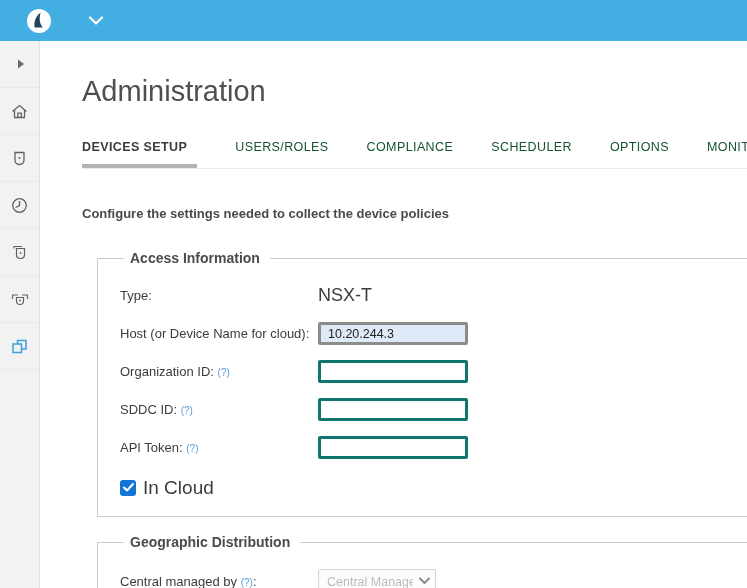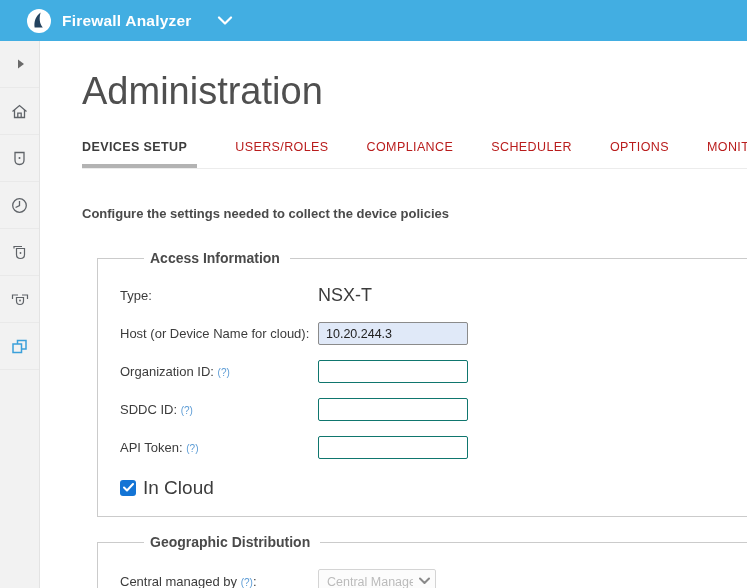--- a/index.html
+++ b/index.html
@@ -16,40 +16,40 @@
   
   .sidebar { position:absolute; left:0; top:41px; width:40px; height:547px;
              background:#f2f2f2; border-right:1px solid #e3e3e3; }
   .side-item { height:47px; display:flex; align-items:center; justify-content:center;
                border-bottom:1px solid #e9e9e9; cursor:pointer; }
   .side-item svg { display:block; }
 
   
   .main { position:absolute; left:40px; top:41px; width:707px; height:547px;
           padding:33px 0 0 42px; }
-  h1.page-title { font-size:38px; line-height:34px; font-weight:400; color:#4f4f4f; }
+  h1.page-title { font-size:29px; line-height:34px; font-weight:400; color:#4f4f4f; }
 
   .tabs { display:flex; gap:38px; margin-top:31px; border-bottom:1px solid #ececec; width:707px; }
-  .tab { font-size:12.5px; line-height:16px; letter-spacing:.4px; color:#b91c1c;
+  .tab { font-size:12.5px; line-height:16px; letter-spacing:.4px; color:#14532d;
          padding-bottom:9px; border-bottom:4px solid transparent; white-space:nowrap; cursor:pointer; }
   .tab.active { color:#3c3c3c; font-weight:700; border-bottom-color:#b3b3b3; padding-right:10px; }
 
   .page-desc { margin-top:37px; font-size:13px; line-height:16px; font-weight:700; color:#4a4a4a; }
 
   fieldset { border:1px solid #cbcbcb; width:680px; margin-left:15px; padding:18px 0 16px 22px; }
   fieldset.access { margin-top:28px; }
   fieldset.geo { margin-top:17px; padding-top:20px; padding-bottom:60px; }
-  legend { font-size:14px; font-weight:700; color:#4a4a4a; margin-left:24px; padding:0 10px 0 6px; }
+  legend { font-size:14px; font-weight:700; color:#4a4a4a; margin-left:4px; padding:0 10px 0 6px; }
 
   .form-row { display:flex; align-items:center; height:23px; margin-bottom:15px; }
   .label-col { flex:0 0 198px; font-size:13px; color:#3c3c3c; }
   .help-link { color:#5b9bd5; font-size:10px; text-decoration:none; cursor:pointer; }
   .value-text { font-size:18px; color:#3c3c3c; }
 
-  input.text-field { width:150px; height:23px; border:1px solid #0f766e; border-radius:2px;
+  input.text-field { width:150px; height:23px; border:3px solid #0f766e; border-radius:2px;
                      background:#ffffff; font-size:12.5px; color:#222;
                      padding:0 7px; font-family:inherit; }
   input.text-field.filled { background:#e0e9f8; border-color:#8b8b8b; }
 
   .checkbox-row { display:flex; align-items:center; height:17px; margin-top:20px; margin-bottom:4px; }
   .checkbox { width:16px; height:16px; border-radius:3px; background:#1374d5;
               display:flex; align-items:center; justify-content:center; cursor:pointer; }
   .checkbox-label { font-size:19px; color:#3c3c3c; margin-left:7px; }
 
   .select-wrap { position:relative; width:118px; height:25px; }
@@ -60,21 +60,20 @@
   .select-chevron { position:absolute; right:6px; top:8px; pointer-events:none; }
 </style>
 </head>
 <body>
 
 <header class="topbar">
   <svg class="logo" viewBox="0 0 26 26">
     <circle cx="13" cy="13" r="12" fill="#ffffff"></circle>
     <path d="M14.6 4.5 C 9.8 8.2, 7.8 13.2, 8.6 19.5 L 16.8 19.5 C 13.2 15.2, 13.2 9.6, 14.6 4.5 Z" fill="#24435f"></path>
   </svg>
-  <span class="app-title">Firewall Analyzer</span>
   <span class="topbar-chevron">
     <svg width="16" height="10" viewBox="0 0 16 10">
       <path d="M2 1.5 L8 7.5 L14 1.5" fill="none" stroke="#ffffff" stroke-width="2.2" stroke-linecap="round" stroke-linejoin="round"></path>
     </svg>
   </span>
 </header>
 
 <nav class="sidebar">
   <div class="side-item">
     <svg width="18" height="18" viewBox="0 0 18 18">

